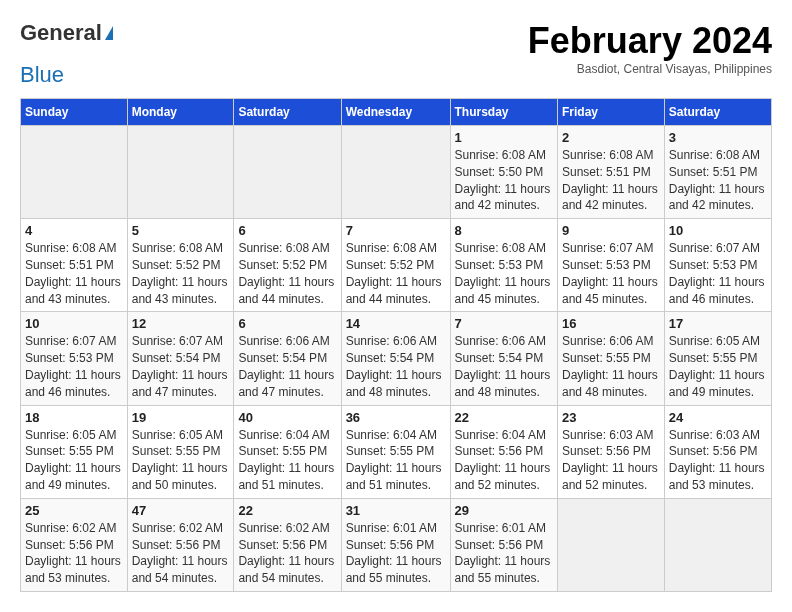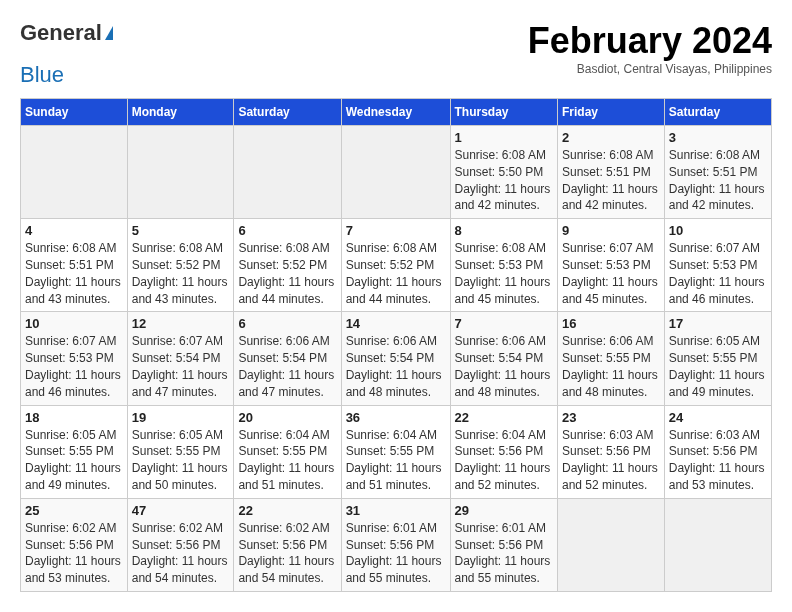--- a/index.html
+++ b/index.html
@@ -277,21 +277,21 @@
         </td>
         <td>
           <span class="day-num">19</span>
           <span class="day-info">
             Sunrise: 6:05 AM<br>
             Sunset: 5:55 PM<br>
             Daylight: 11 hours and 50 minutes.
           </span>
         </td>
         <td>
-          <span class="day-num">20</span>
+          <span class="day-num">40</span>
           <span class="day-info">
             Sunrise: 6:04 AM<br>
             Sunset: 5:55 PM<br>
             Daylight: 11 hours and 51 minutes.
           </span>
         </td>
         <td>
           <span class="day-num">36</span>
           <span class="day-info">
             Sunrise: 6:04 AM<br>

